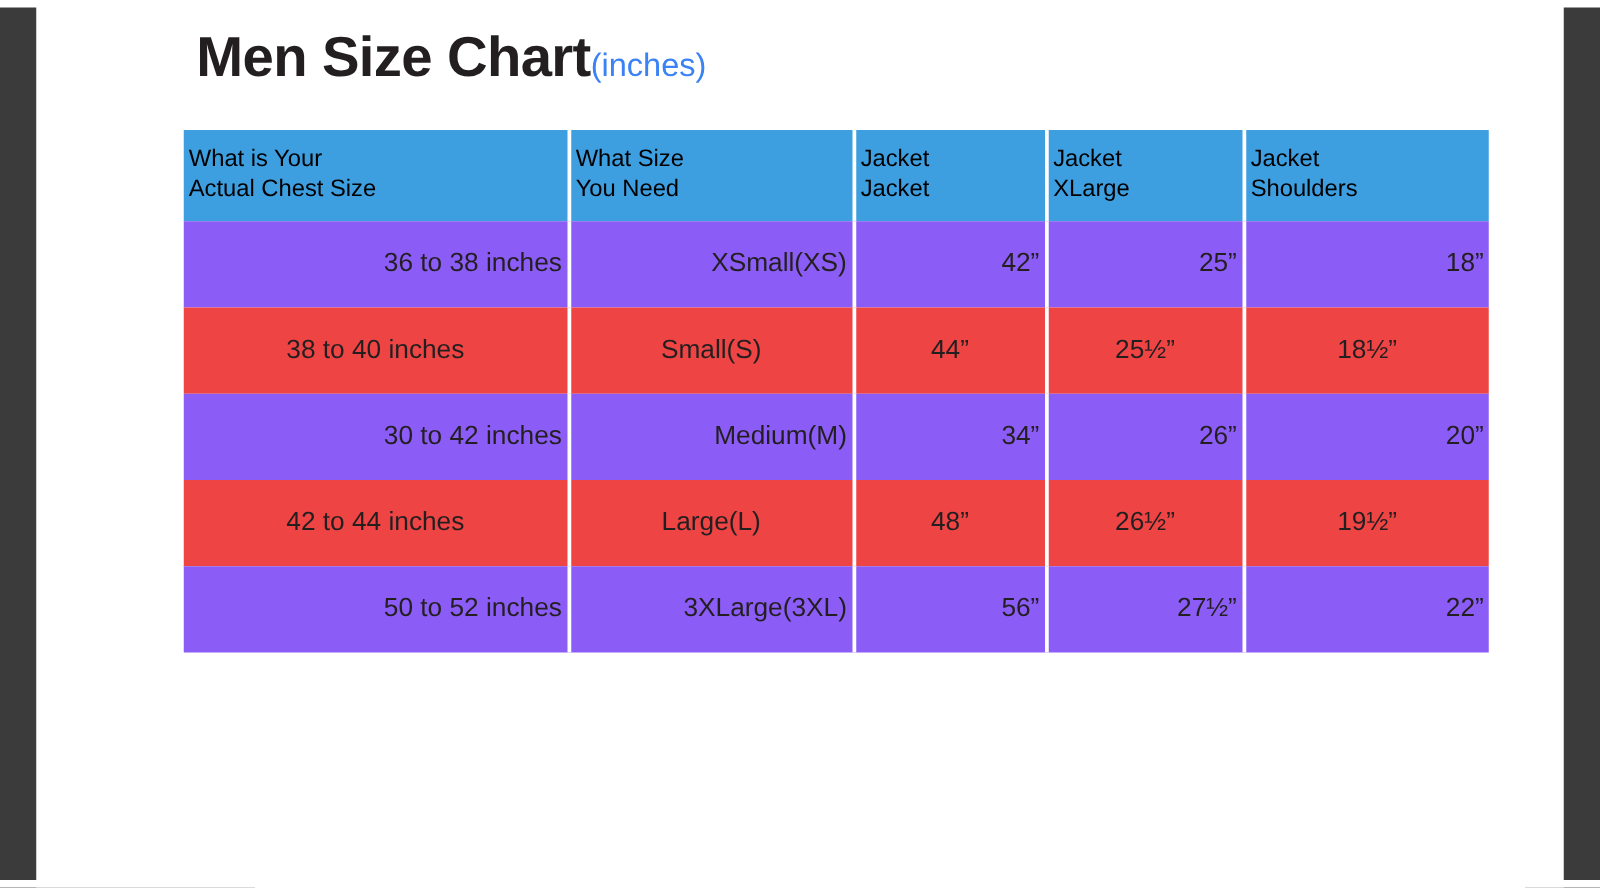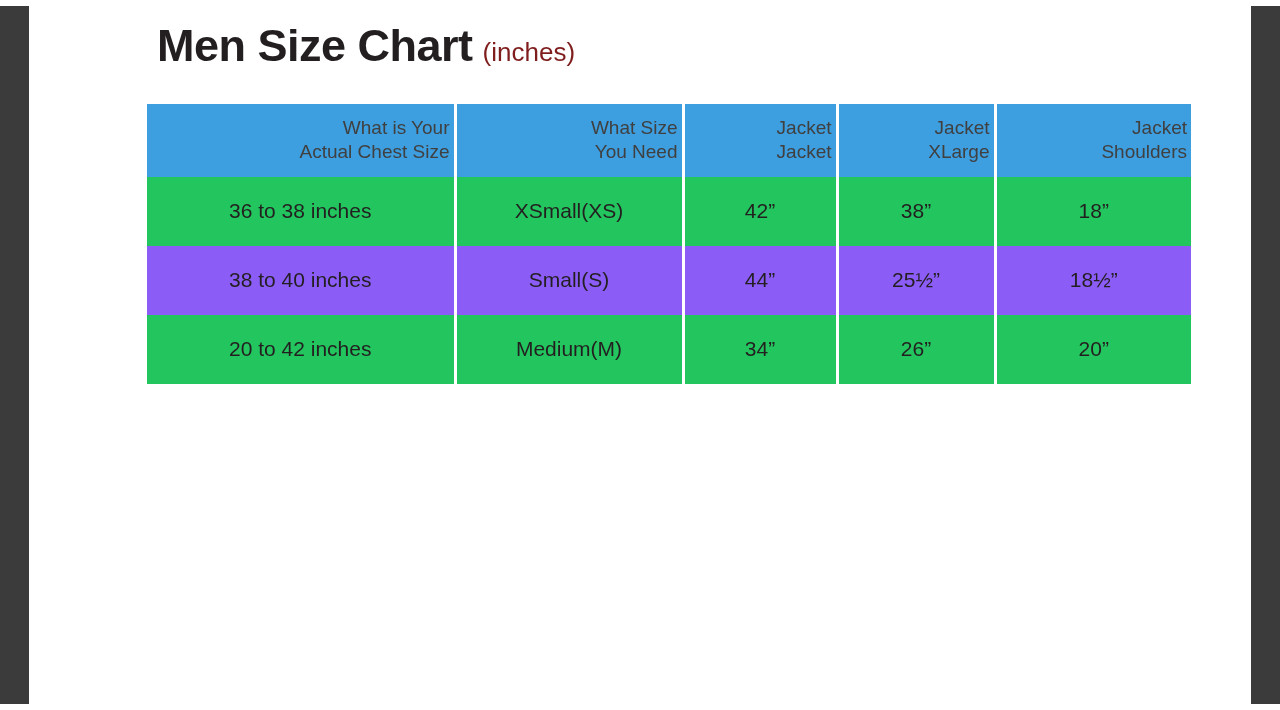--- a/index.html
+++ b/index.html
@@ -53,55 +53,55 @@
     align-items: baseline;
   }
   .title-main {
     font-size: 45px;
     font-weight: bold;
     color: #231f20;
     letter-spacing: -0.5px;
   }
   .title-sub {
     font-size: 26px;
-    color: #7f1d1d;
-    margin-left: 10px;
+    color: #3b82f6;
+    margin-left: 0;
   }
   table.size-chart {
     position: absolute;
     left: 118px;
     top: 104px;
     width: 1044px;
     border-collapse: collapse;
     table-layout: fixed;
   }
   table.size-chart th {
     background: #3d9ee0;
-    color: #404040;
+    color: #000000;
     font-weight: normal;
     font-size: 19px;
     line-height: 1.28;
     padding: 12px 4px;
-    text-align: right;
+    text-align: left;
     vertical-align: middle;
     border-right: 3px solid #ffffff;
   }
   table.size-chart th:last-child { border-right: none; }
   table.size-chart td {
     font-size: 21px;
     color: #231f20;
     text-align: center;
     vertical-align: middle;
     height: 69px;
     border-right: 3px solid #ffffff;
     padding: 0 4px;
   }
   table.size-chart td:last-child { border-right: none; }
-  tr.shade td { background: #22c55e; }
-  tr.plain td { background: #8b5cf6; }
+  tr.shade td { background: #8b5cf6; text-align: right; }
+  tr.plain td { background: #ef4444; }
   
   col.c0 { width: 308px; }
   col.c1 { width: 228px; }
   col.c2 { width: 154px; }
   col.c3 { width: 158px; }
   col.c4 { width: 196px; }
   .hdr-l1, .hdr-l2 { display: block; }
 </style>
 </head>
 <body>
@@ -148,34 +148,48 @@
             <span class="hdr-l1">Jacket</span>
             <span class="hdr-l2">Shoulders</span>
           </th>
         </tr>
       </thead>
       <tbody>
         <tr class="shade">
           <td>36 to 38 inches</td>
           <td>XSmall(XS)</td>
           <td>42”</td>
-          <td>38”</td>
+          <td>25”</td>
           <td>18”</td>
         </tr>
         <tr class="plain">
           <td>38 to 40 inches</td>
           <td>Small(S)</td>
           <td>44”</td>
           <td>25½”</td>
           <td>18½”</td>
         </tr>
         <tr class="shade">
-          <td>20 to 42 inches</td>
+          <td>30 to 42 inches</td>
           <td>Medium(M)</td>
           <td>34”</td>
           <td>26”</td>
           <td>20”</td>
+        </tr>
+        <tr class="plain">
+          <td>42 to 44 inches</td>
+          <td>Large(L)</td>
+          <td>48”</td>
+          <td>26½”</td>
+          <td>19½”</td>
+        </tr>
+        <tr class="shade">
+          <td>50 to 52 inches</td>
+          <td>3XLarge(3XL)</td>
+          <td>56”</td>
+          <td>27½”</td>
+          <td>22”</td>
         </tr>
       </tbody>
     </table>
 
   </div>
 </div>
 
 </body></html>

